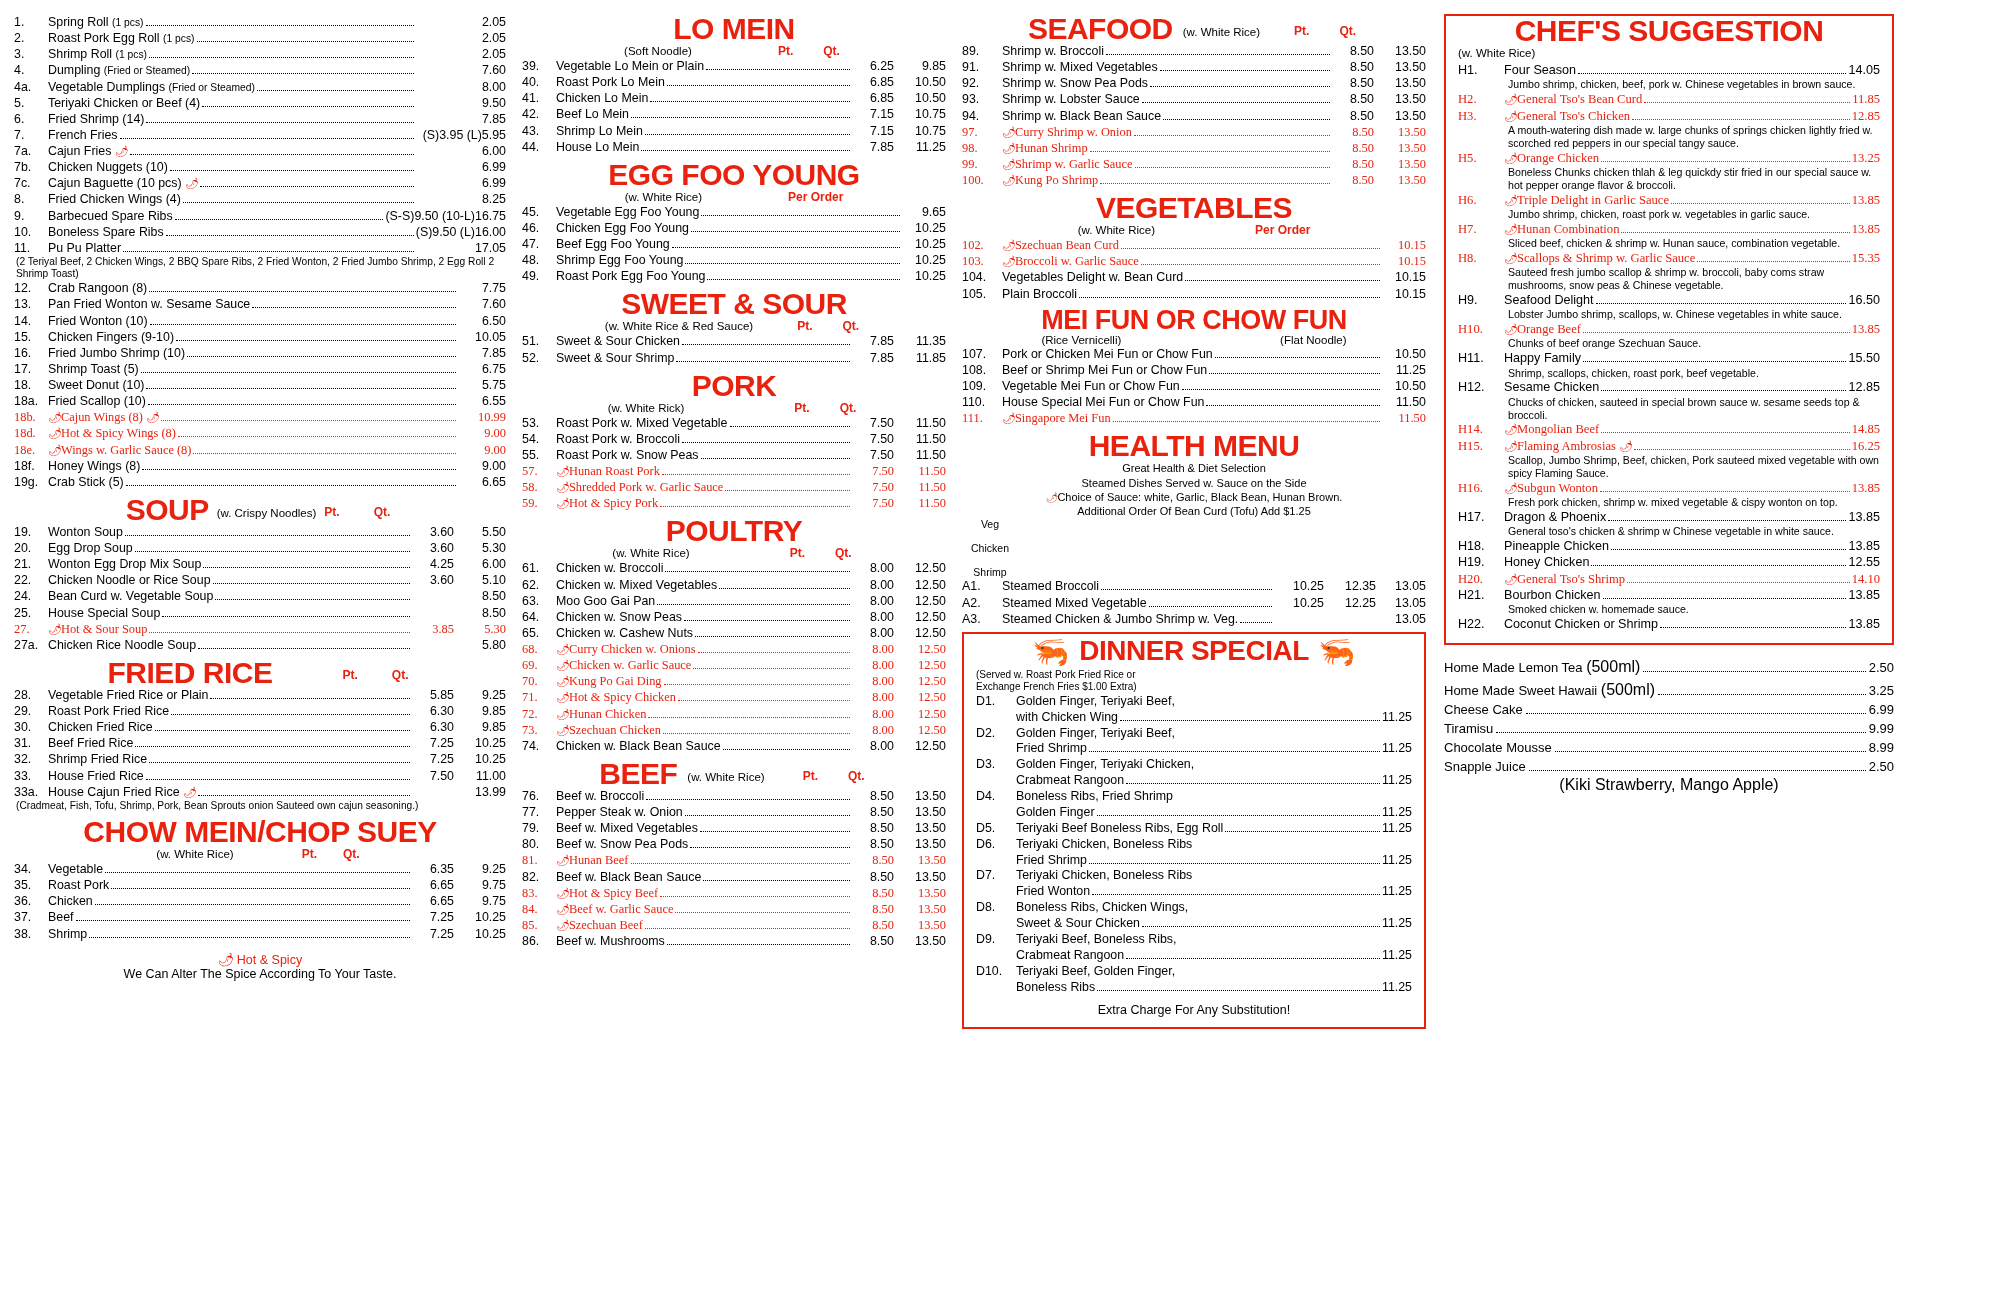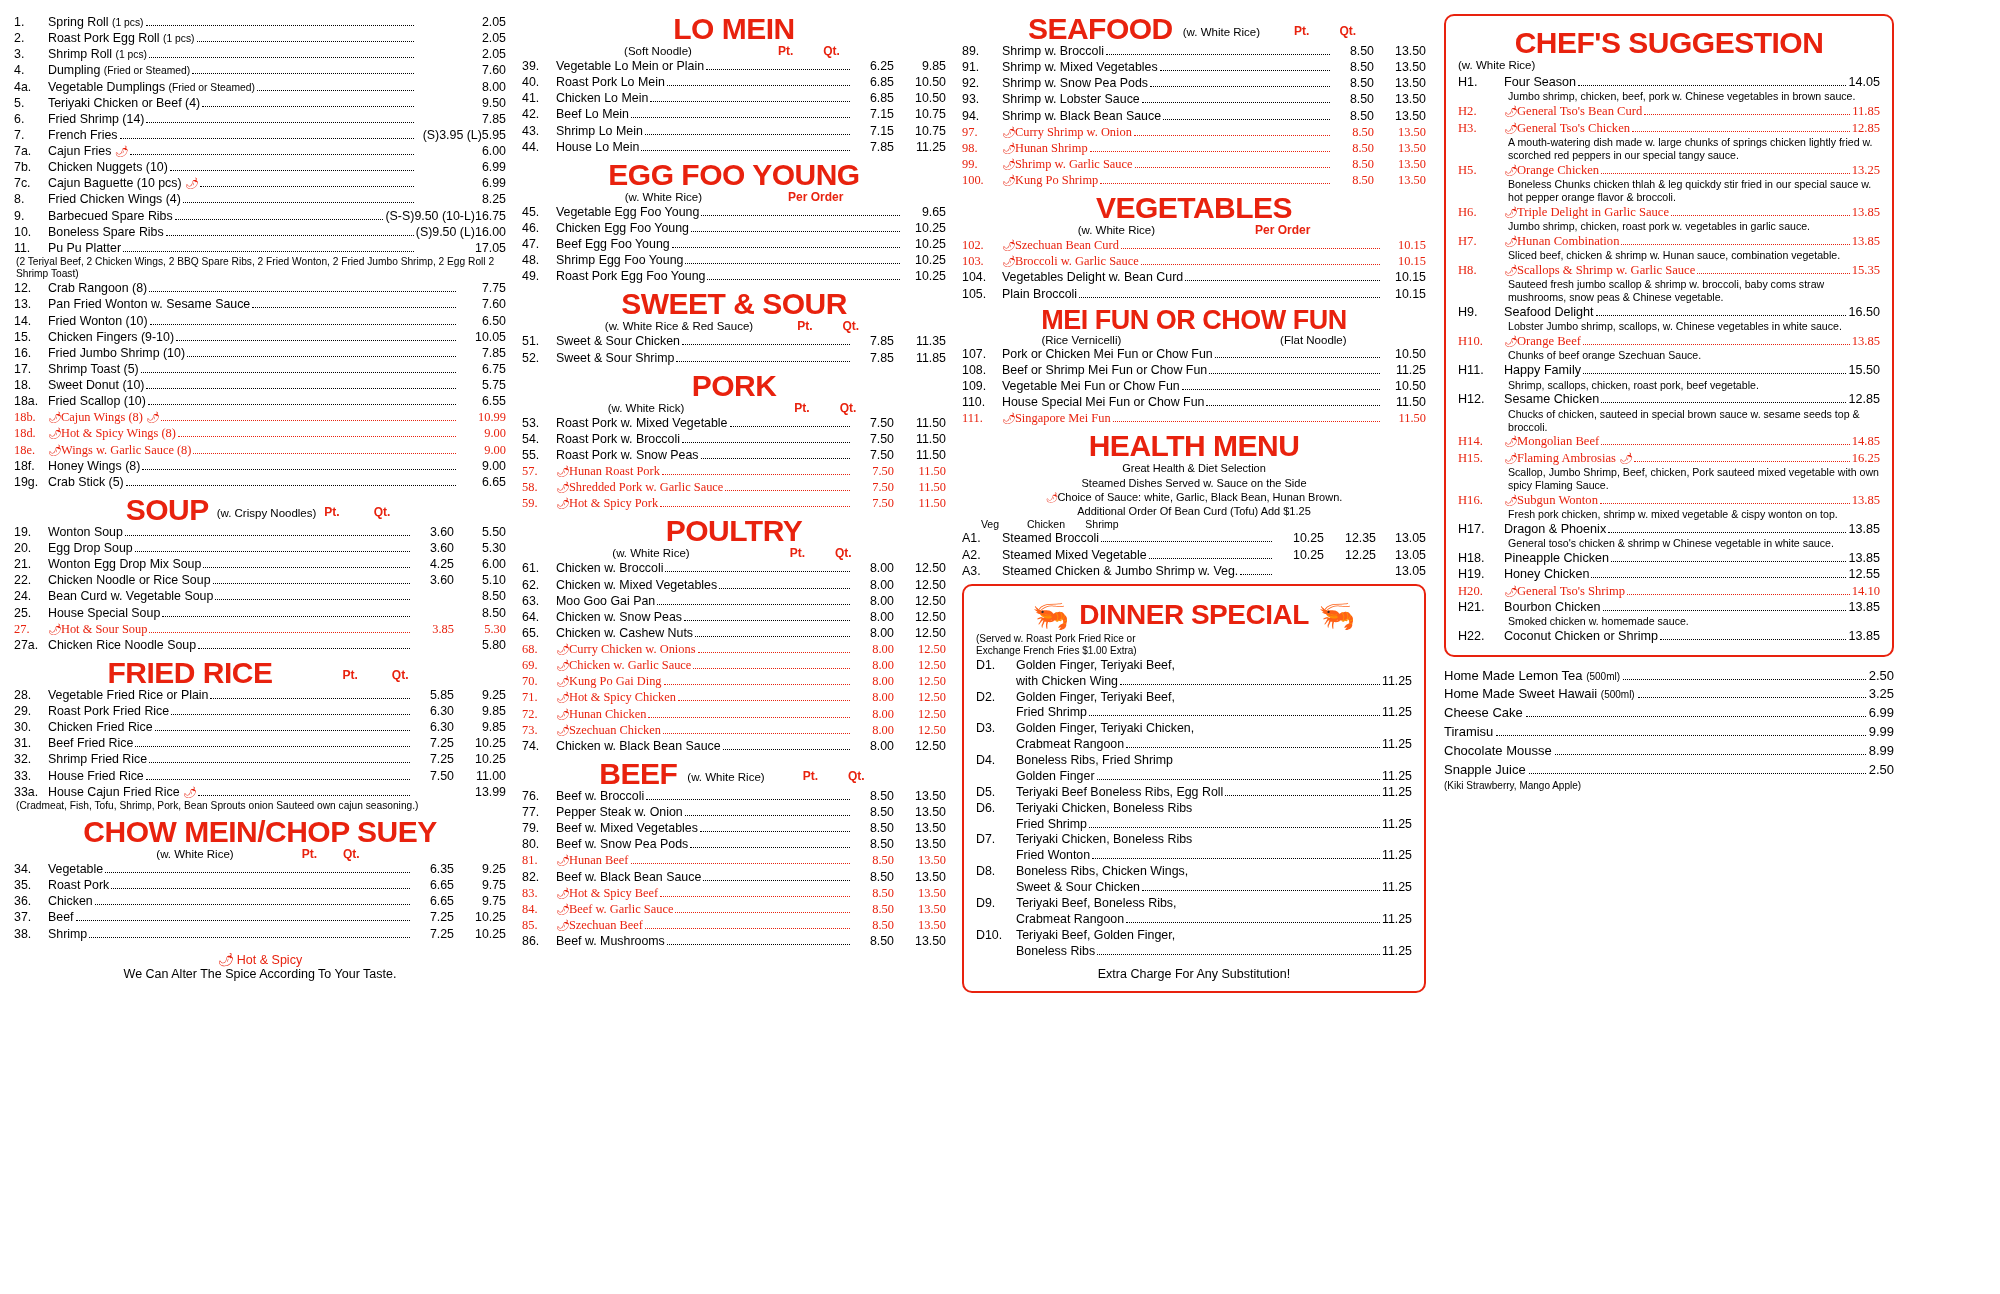--- a/index.html
+++ b/index.html
@@ -60,53 +60,53 @@
   
   .lrow { display: flex; align-items: baseline; width: 100%; font-size: 12.4px; line-height: 1.3; }
   .lrow .lbl { white-space: nowrap; }
   .lrow .fill { flex: 1 1 auto; border-bottom: 1.6px dotted #000; margin: 0 2px 3.5px 2px; min-width: 4px; }
   .lrow.red .fill { border-bottom-color: #e8220e; }
   .lrow .val { white-space: nowrap; text-align: right; }
   .lrow .val2 { white-space: nowrap; text-align: right; width: 52px; }
 
   .boxed {
     border: 2.5px solid #e8220e;
-    border-radius: 10px;
-    padding: 12px 12px 10px 12px;
+    border-radius: 0;
+    padding: 0 12px 10px 12px;
   }
   .hotline {
     text-align: center;
     font-size: 12.5px;
     margin-top: 10px;
   }
   .hotline .t1 { color: #e8220e; }
   .dinner-title { font-size: 28px; }
   .chef-note { font-size: 10.6px; line-height: 1.21; padding-left: 50px; }
   .chef-row { display: flex; align-items: baseline; font-size: 12.6px; line-height: 1.3; }
   .chef-row .cn { width: 46px; white-space: nowrap; }
   .chef-row .cl { white-space: nowrap; }
   .chef-row .cf { flex: 1 1 auto; border-bottom: 1.6px dotted #000; margin: 0 2px 3.5px 2px; }
   .chef-row.red .cf { border-bottom-color: #e8220e; }
   .chef-row .cv { white-space: nowrap; }
 
   .health-hdr { font-size: 11px; text-align: center; line-height: 1.3; }
-  .hcols { display: flex; justify-content: flex-start; font-size: 10.5px; gap: 0; }
+  .hcols { display: flex; justify-content: flex-end; font-size: 10.5px; gap: 12px; flex-direction: column; }
   .hcols span { width: 56px; text-align: center; }
 
   .dinner-line { display: flex; font-size: 12.4px; line-height: 1.28; }
   .dinner-line .dn { width: 40px; }
   .dinner-line .dtxt { flex: 1; }
   .dlead { display: flex; align-items: baseline; }
   .dlead .dfill { flex: 1 1 auto; border-bottom: 1.6px dotted #000; margin: 0 2px 3.5px 2px; }
 
   .dess-row { display: flex; align-items: baseline; font-size: 13px; line-height: 1.45; }
   .dess-row .dl { white-space: nowrap; }
   .dess-row .df { flex: 1 1 auto; border-bottom: 1.6px dotted #000; margin: 0 3px 4px 3px; }
   .dess-row .dv { white-space: nowrap; }
-  .tiny { font-size: 10px; }
+  .tiny { font-size: 16px; text-align: center; }
   .pepper { color: #e8220e; font-size: 13px; letter-spacing: -1px; }
 </style>
 </head>
 <body>
 
 <div class="menu">
 
   <div class="col col1">
 
     <div id="appetizers-list">

